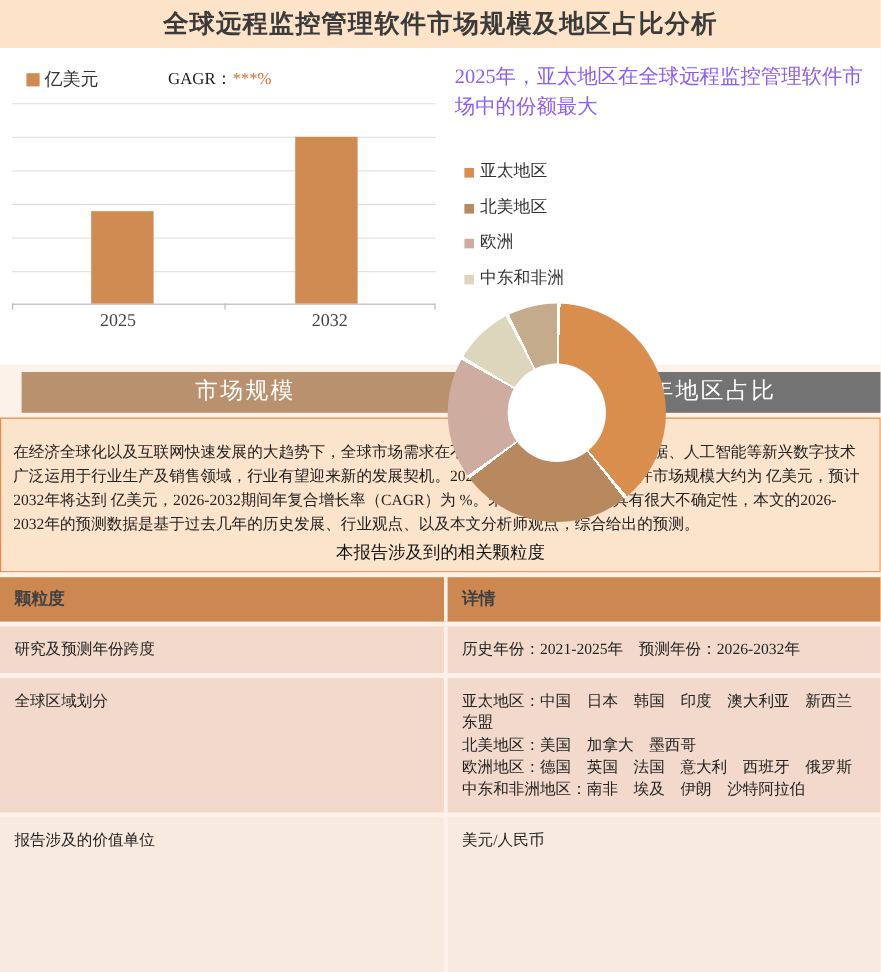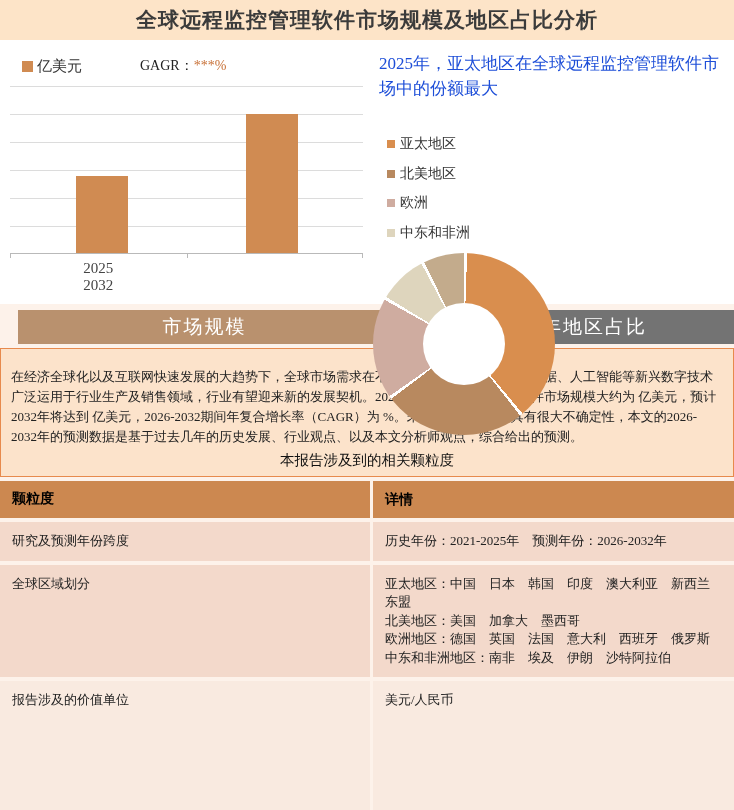--- a/index.html
+++ b/index.html
@@ -17,25 +17,25 @@
   .legend-marker { width:11px; height:11px; background:#d08b52; display:inline-block; margin-right:4px; }
   .cagr { margin-left:58px; font-size:14px; color:#222; }
   .cagr-value { color:#c87137; }
   .plot-wrap { margin:10px 10px 0 10px; height:168px; position:relative;
     background-image:linear-gradient(to bottom,#dcdcdc 1px,transparent 1px);
     background-size:100% 28px; border-bottom:1px solid #b9b9b9; }
   .bar { position:absolute; bottom:0; width:52px; background:#d08b52; }
   .bar.b1 { left:66px; }
   .bar.b2 { left:236px; }
   .tick { position:absolute; bottom:-5px; width:1px; height:5px; background:#b9b9b9; }
-  .x-labels { display:flex; margin:6px 10px 0 10px;flex-direction:column; }
+  .x-labels { display:flex; margin:6px 10px 0 10px; }
   .x-labels span { width:50%; text-align:center; font-size:15px; color:#444; }
 
   .pie-pane { flex:1; }
-  .pie-title { margin:12px 10px 0 6px; font-size:17px; line-height:1.45; color:#1d4ed8; }
+  .pie-title { margin:12px 10px 0 6px; font-size:17px; line-height:1.45; color:#8b5cf6; }
   .pie-content { display:flex; margin-top:14px;flex-direction:column; }
   .pie-legend { width:120px; padding:20px 0 0 14px; }
   .pie-legend-item { display:flex; margin-bottom:12px; font-size:14px; color:#333; line-height:1.25; }
   .pie-legend-marker { width:8px; height:8px; margin:5px 5px 0 0; flex:none; }
   .donut { width:182px; height:182px; border-radius:50%; position:relative; }
   .donut::after { content:""; position:absolute; inset:27.5%; background:#ffffff; border-radius:50%; }
 
   
   .tab-row { display:flex; margin-top:6px; height:34px; }
   .tab { color:#ffffff; font-size:19px; text-align:center; line-height:34px; letter-spacing:2px;margin-left:18px; }
@@ -46,21 +46,21 @@
   .intro { margin-top:4px; background:#fce3cb; border:1px solid #e78a4d; padding:18px 10px 6px 10px; }
   .intro p { font-size:13px; line-height:1.55; color:#222; }
   .table-caption { text-align:center; font-weight:normal; font-size:14.5px; color:#111; margin-top:3px; }
 
   
   .grid { flex:1; display:flex; flex-direction:column; background:#fdf2ea; }
   .grid-row { display:flex; margin-top:4px; }
   .cell-l { width:373px; padding:10px 12px; border-right:3px solid #fdf2ea; font-size:13px; color:#222; }
   .cell-r { flex:1; padding:10px 12px; font-size:13px; color:#222; white-space:pre-line; line-height:1.42; }
   .grid-header { background:#cc8850; }
-  .grid-header .cell-l, .grid-header .cell-r { color:#000000; font-weight:bold; font-size:14px; padding:9px 12px; }
+  .grid-header .cell-l, .grid-header .cell-r { color:#404040; font-weight:bold; font-size:14px; padding:9px 12px; }
   .row-a { background:#f3d9cb; }
   .row-b { background:#f9eae0; }
   .grid-row.last { flex:1; }
 </style>
 </head>
 <body>
 
 <div id="app">
 
   <div class="title-banner">

